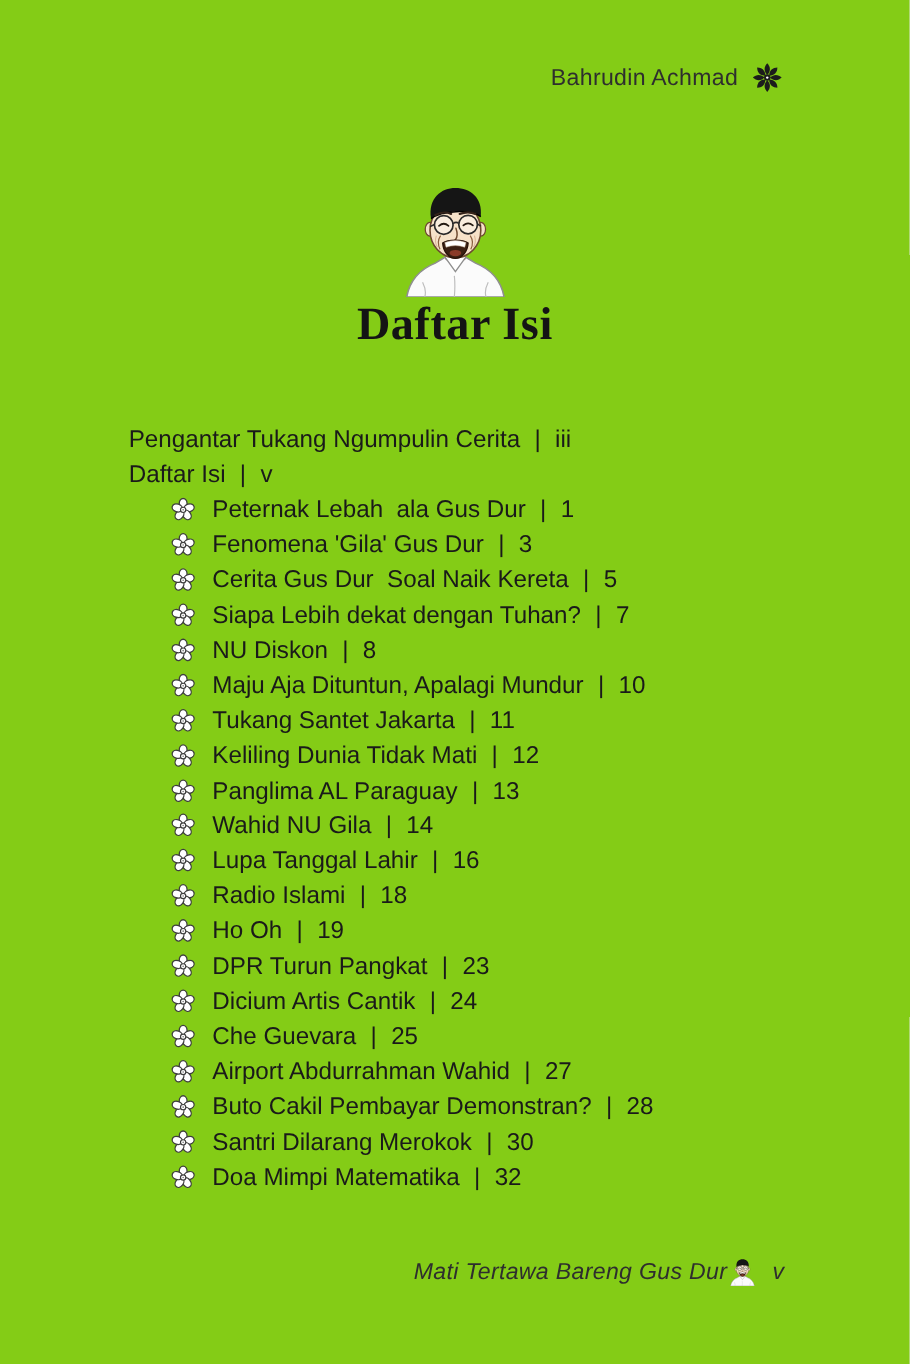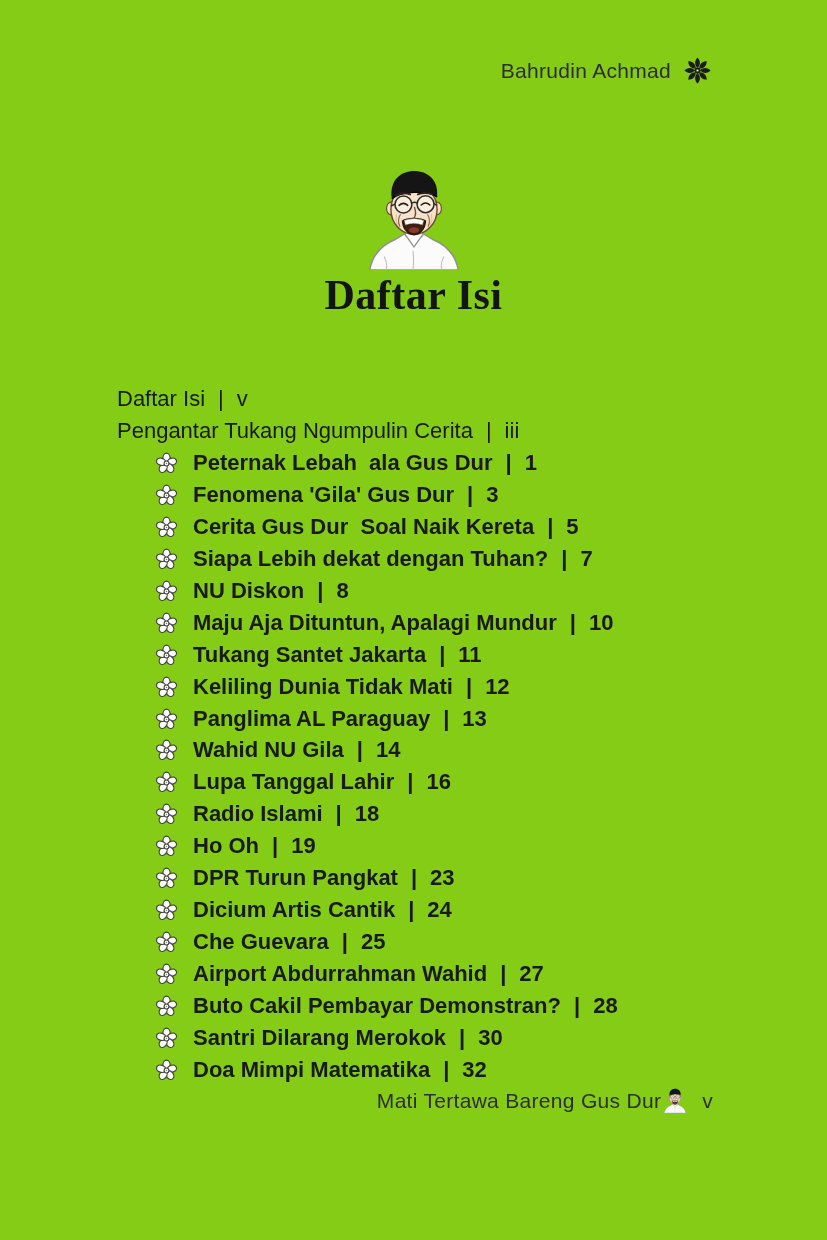--- a/index.html
+++ b/index.html
@@ -41,33 +41,34 @@
     color: #141414;
   }
   
   .toc {
     position: absolute;
     left: 117px; top: 383px; width: 660px;
     font-size: 22px;
     line-height: 31.95px;
   }
   .toc-line { white-space: pre; position: relative; }
-  .toc-line.indent { padding-left: 76px; font-weight: bold; }
+  .toc-line.indent { padding-left: 76px; }
   .bullet {
     position: absolute; left: 38px; top: 5px;
     width: 23px; height: 23px;
   }
   .sep { margin: 0 13px; color: #1a1a1a; }
   
   .running-foot {
     position: absolute;
-    top: 1088px; right: 114px;
+    top: 1144px; right: 114px;
     display: flex; align-items: center; gap: 1px;
     font-size: 21px; letter-spacing: 0.3px;
     color: #2e2e2e;
+    font-style: italic;
   }
   .mini-mark { width: 26px; height: 25px; display: block; }
   .foot-page { margin-left: 13px; }
   .defs-holder { position: absolute; width: 0; height: 0; overflow: hidden; }
 </style>
 </head>
 <body>
 
 <div class="page">
 
@@ -149,23 +150,23 @@
         <use href="#sym-gusdur"></use>
       </svg>
   </div>
 
   <h1 class="page-title">Daftar Isi</h1>
 
   <div class="toc">
 
     <div>
 
+        <div class="toc-line"><span>Pengantar Tukang Ngumpulin Cerita</span><span class="sep">|</span><span>iii</span></div>
+
         <div class="toc-line"><span>Daftar Isi</span><span class="sep">|</span><span>v</span></div>
-
-        <div class="toc-line"><span>Pengantar Tukang Ngumpulin Cerita</span><span class="sep">|</span><span>iii</span></div>
       </div>
 
     <div>
 
         <div class="toc-line indent"><svg class="bullet" viewBox="0 0 22 22">
             <use href="#sym-flower"></use>
           </svg><span>Peternak Lebah  ala Gus Dur</span><span class="sep">|</span><span>1</span></div>
 
         <div class="toc-line indent"><svg class="bullet" viewBox="0 0 22 22">
             <use href="#sym-flower"></use>

